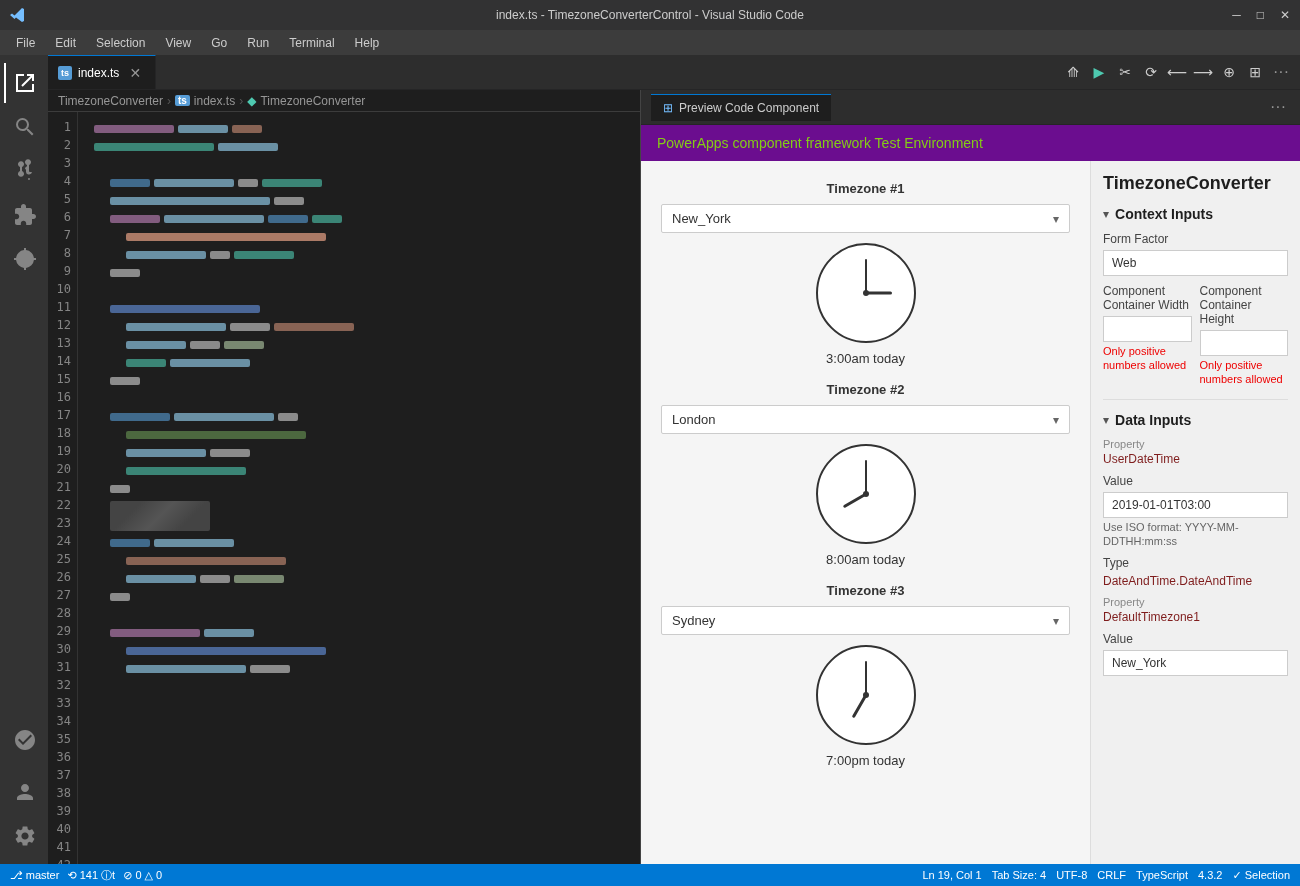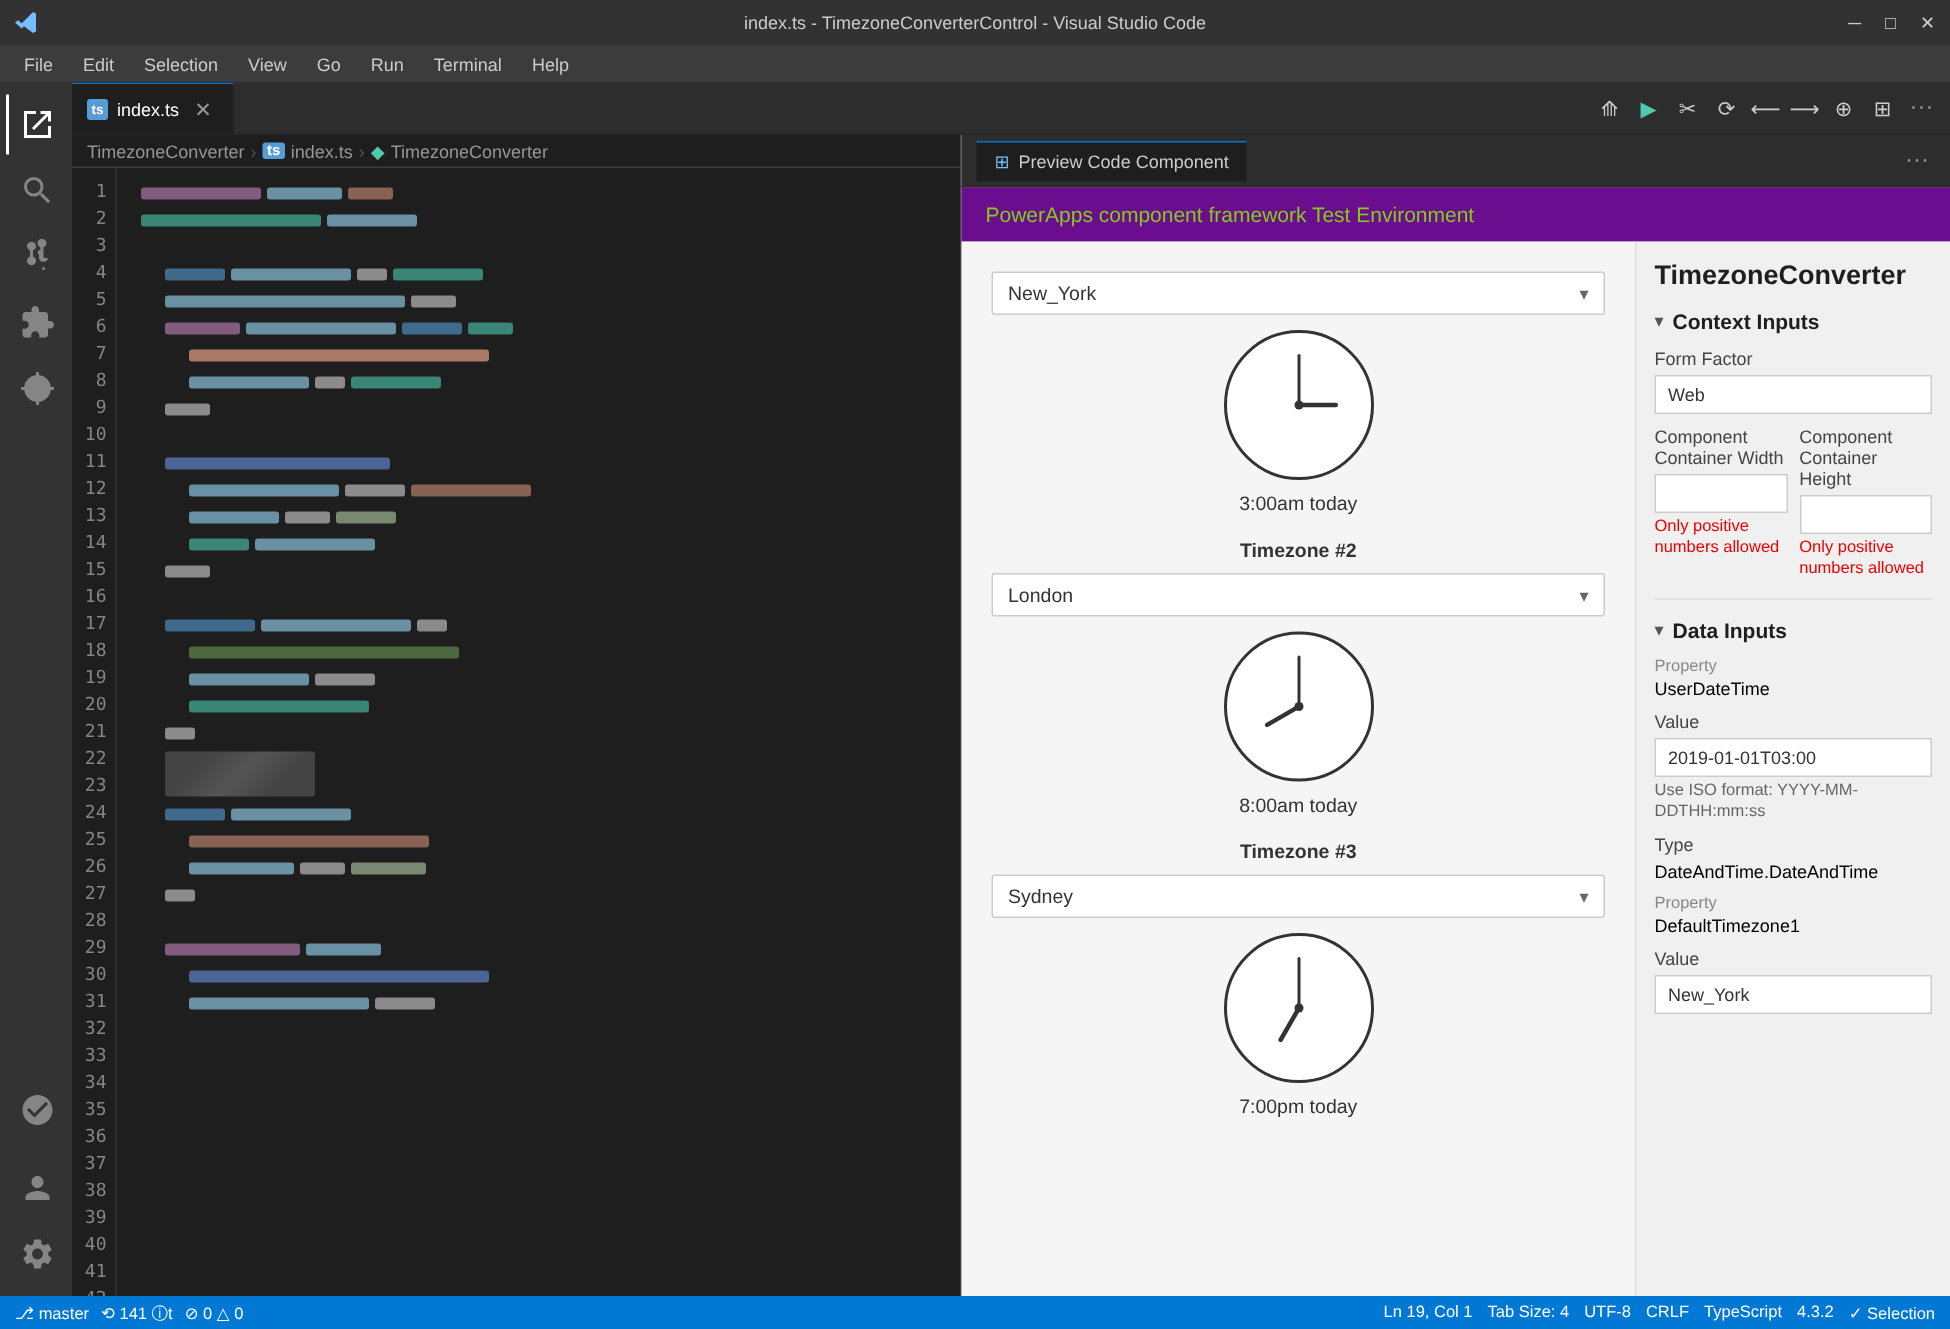--- a/index.html
+++ b/index.html
@@ -69,21 +69,21 @@
     .section-chevron { font-size: 12px; color: #555; }
     .section-title { font-size: 14px; font-weight: 600; color: #1e1e1e; }
     .field-label { font-size: 12px; color: #444; margin-bottom: 4px; margin-top: 8px; }
     .field-input { width: 100%; border: 1px solid #ccc; background: #fff; padding: 5px 8px; font-size: 12px; color: #333; outline: none; }
     .field-error { font-size: 11px; color: #e00; margin-top: 2px; line-height: 1.3; }
     .row-2col { display: flex; gap: 8px; }
     .col { flex: 1; }
     .divider { border: none; border-top: 1px solid #ddd; margin: 12px 0; }
     .data-inputs-section { margin-top: 8px; }
     .property-label { font-size: 11px; color: #888; margin-bottom: 2px; }
-    .property-value { font-size: 12px; color: #000000; margin-bottom: 8px; }
+    .property-value { font-size: 12px; color: #7f1d1d; margin-bottom: 8px; }
 
     
     .statusbar { background: #0078d4; height: 22px; display: flex; align-items: center; padding: 0 10px; font-size: 11px; color: #fff; gap: 16px; }
     .statusbar-left { display: flex; align-items: center; gap: 8px; }
     .statusbar-right { margin-left: auto; display: flex; gap: 10px; }
     .statusbar-item { cursor: pointer; white-space: nowrap; }
     .code-block { height: 8px; border-radius: 2px; opacity: 0.6; }
 
     
     .preview-tab-bar { display: flex; align-items: center; background: #2d2d2d; padding: 0 10px; border-bottom: 1px solid #252526; height: 35px; }
@@ -377,20 +377,21 @@
 
         <div class="preview-header">
           <span>PowerApps component framework Test Environment</span>
         </div>
 
         <div class="preview-content">
 
           <div class="preview-main">
 
             <div class="tz-section">
+              <div class="tz-label">Timezone #1</div>
               <div class="tz-dropdown">
                 <span class="tz-dropdown-text">New_York</span>
                 <span class="tz-dropdown-arrow">▾</span>
               </div>
               <div class="clock-container">
                 <div class="clock">
                   <div class="clock-center"></div>
 
                   <div class="clock-hand" style="width:3px;height:26px;transform:translateX(-50%) rotate(90deg);bottom:50%;left:50%;"></div>
 

